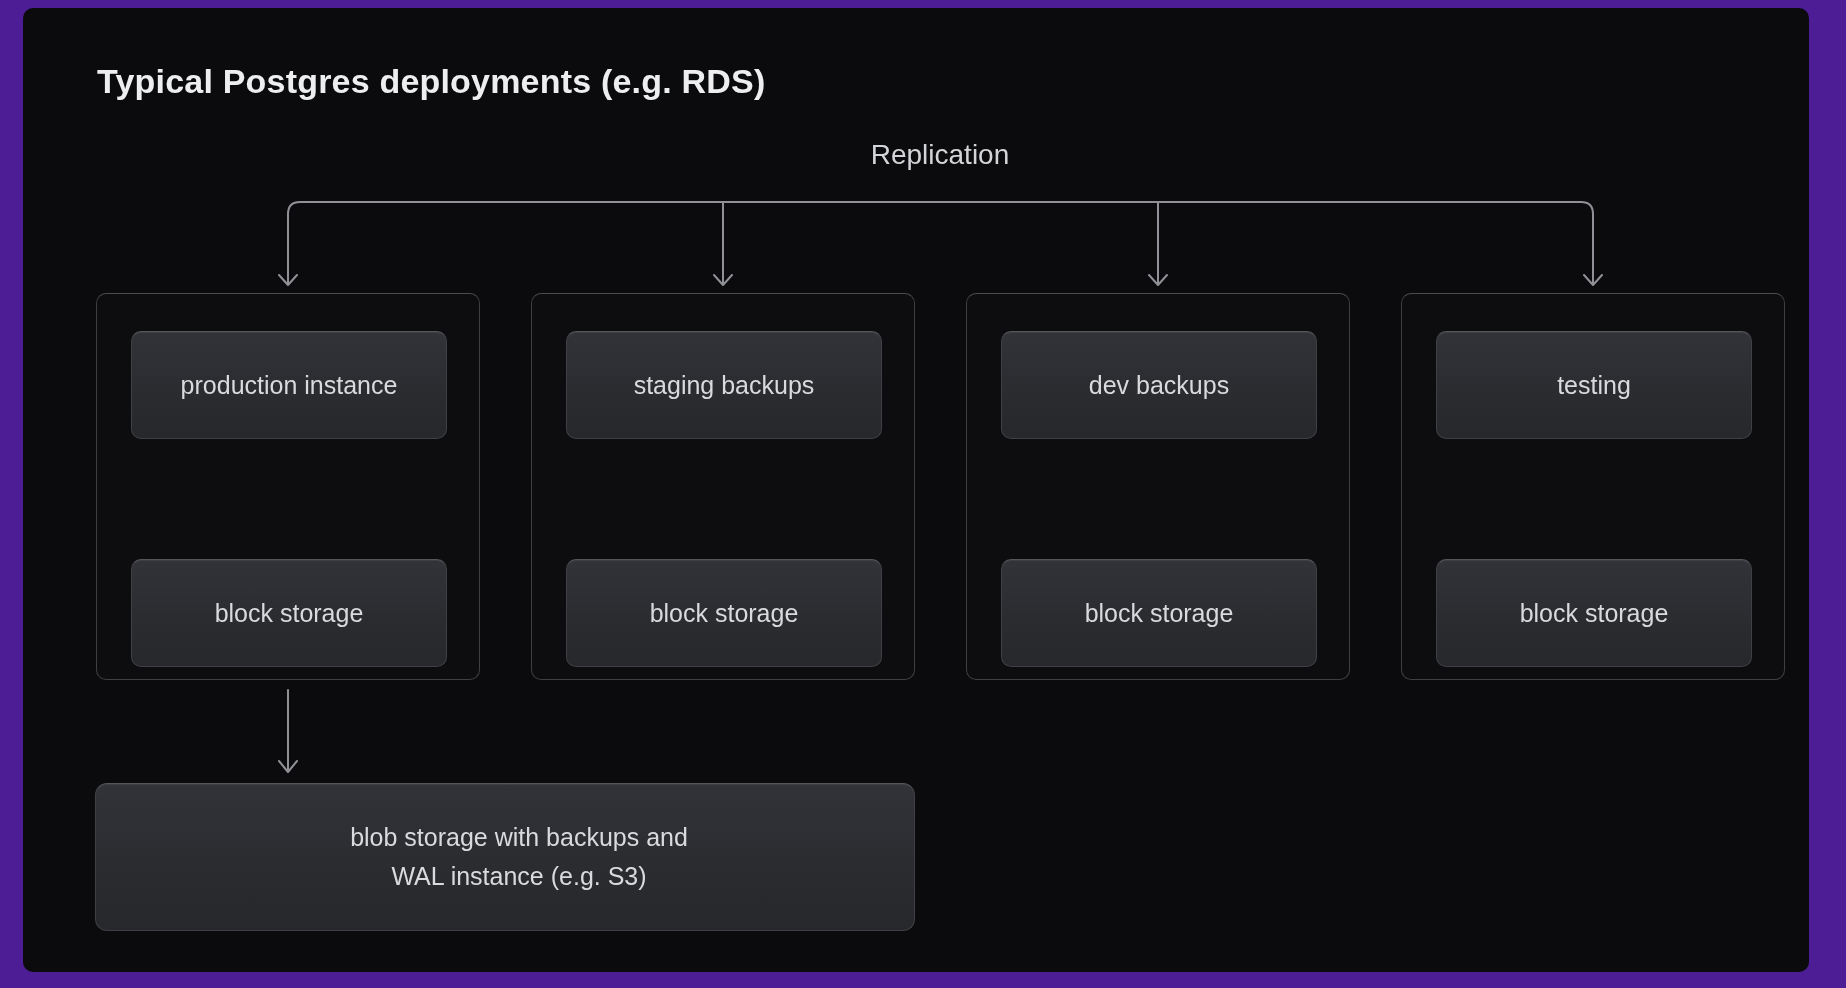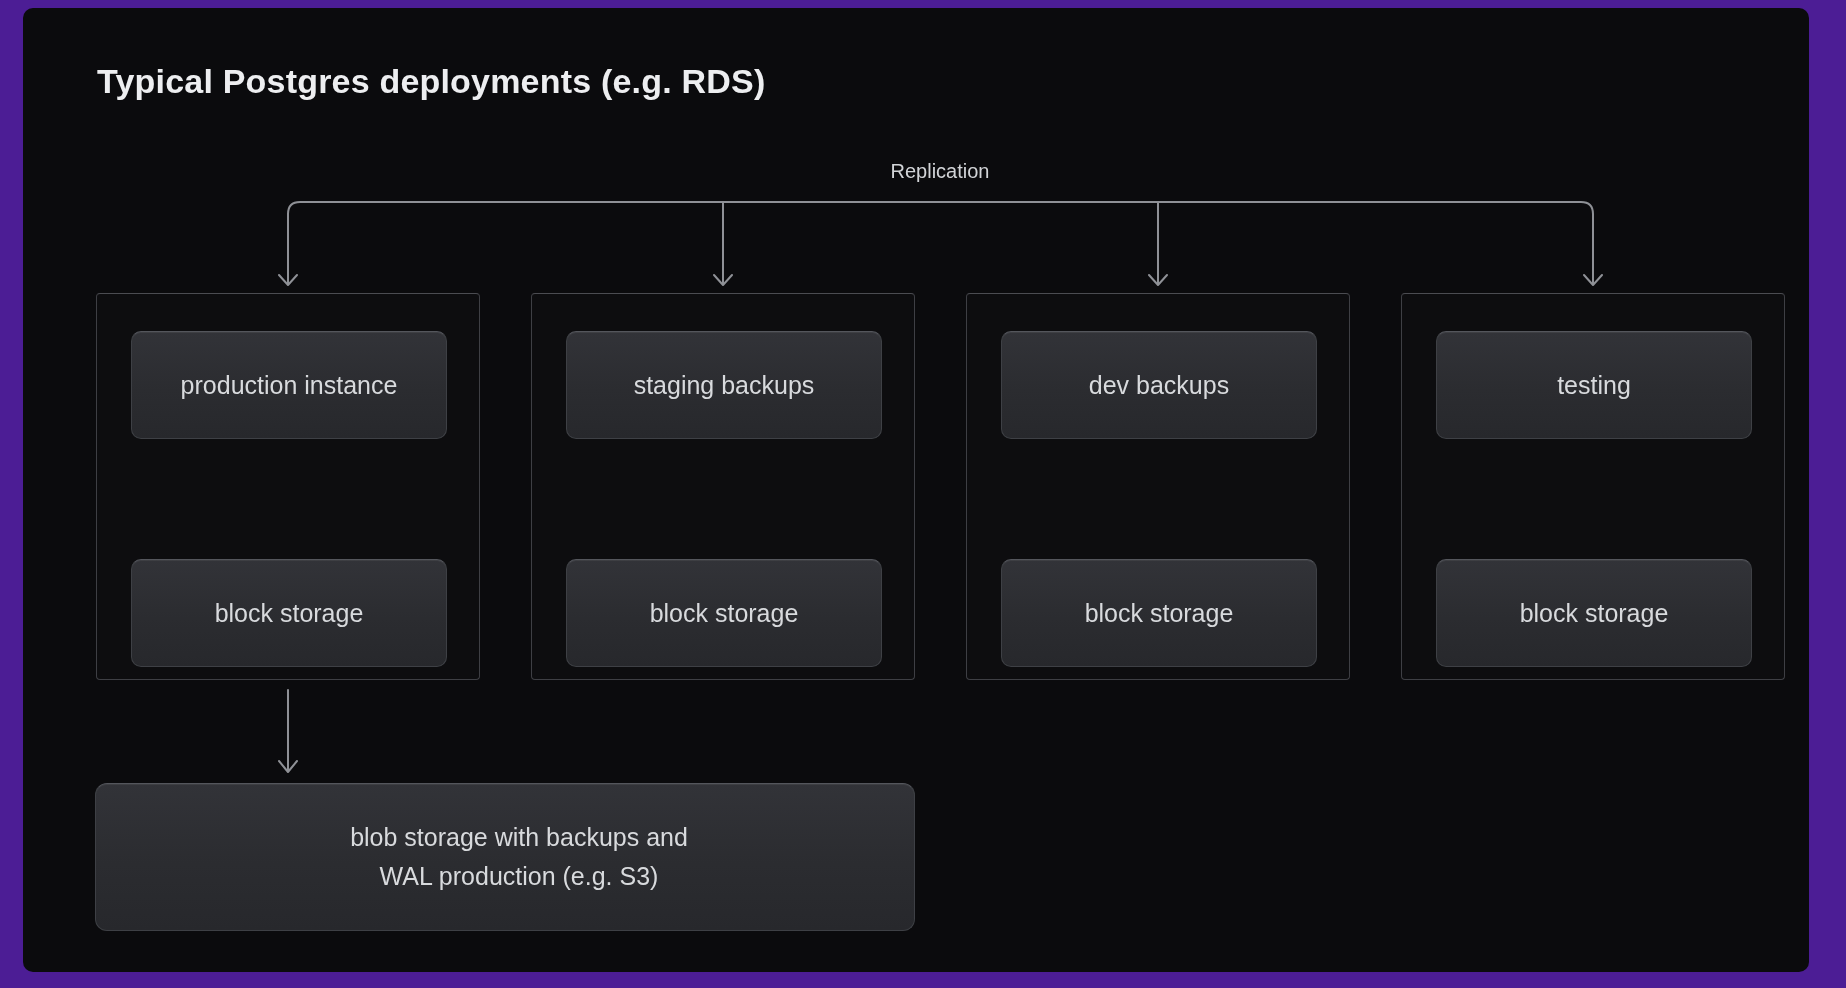--- a/index.html
+++ b/index.html
@@ -1,23 +1,23 @@
 <!DOCTYPE html>
 <html><head>
 <meta charset="utf-8">
 <style>
   html,body{margin:0;padding:0;background:#18181a;}
   body{font-family:"Liberation Sans",sans-serif;}
   .frame{position:relative;width:1846px;height:988px;background:#4c1d95;overflow:hidden;}
   .panel{position:absolute;left:23px;top:8px;width:1786px;height:964px;background:#0b0b0d;border-radius:10px;}
   .title{position:absolute;left:74px;top:54px;font-size:34px;font-weight:600;color:#edeef0;letter-spacing:.2px;}
-  .repl-label{position:absolute;left:917px;top:152px;transform:translateX(-50%);font-size:20px;color:#d2d4d7;}
+  .repl-label{position:absolute;left:917px;top:131px;transform:translateX(-50%);font-size:28px;color:#d2d4d7;}
   svg.lines{position:absolute;left:0;top:0;pointer-events:none;}
   svg.lines path{stroke:#8f9196;stroke-width:2;fill:none;stroke-linecap:round;stroke-linejoin:round;}
-  .col{position:absolute;top:285px;width:384px;height:387px;border:1px solid #3e3f44;border-top-color:#4b4c51;border-radius:4px;background:#0d0d0f;box-sizing:border-box;}
+  .col{position:absolute;top:285px;width:384px;height:387px;border:1px solid #3e3f44;border-top-color:#4b4c51;border-radius:10px;background:#0d0d0f;box-sizing:border-box;}
   .col-1{left:73px}.col-2{left:508px}.col-3{left:943px}.col-4{left:1378px}
   .node{position:absolute;left:34px;width:316px;height:108px;border-radius:10px;
         background:linear-gradient(180deg,#323338 0%,#2b2c30 55%,#27282c 100%);
         border:1px solid #3e4045;border-top-color:#54565c;
         box-shadow:inset 0 1px 0 rgba(255,255,255,.06);
         display:flex;align-items:center;justify-content:center;box-sizing:border-box;}
   .node-top{top:37px;}
   .node-bottom{top:241px;margin-top:24px;}
   .node span{font-size:25px;color:#d8dadd;}
   .blob{position:absolute;left:72px;top:775px;width:820px;height:148px;border-radius:12px;
@@ -86,17 +86,17 @@
       <div class="node node-top">
         <span>testing</span>
       </div>
       <div class="node node-bottom">
         <span>block storage</span>
       </div>
     </div>
 
     <div class="blob">
       <span>blob storage with backups and</span>
-      <span>WAL production (e.g. S3)</span>
+      <span>WAL instance (e.g. S3)</span>
     </div>
 
   </div>
 </div>
 
 </body></html>

